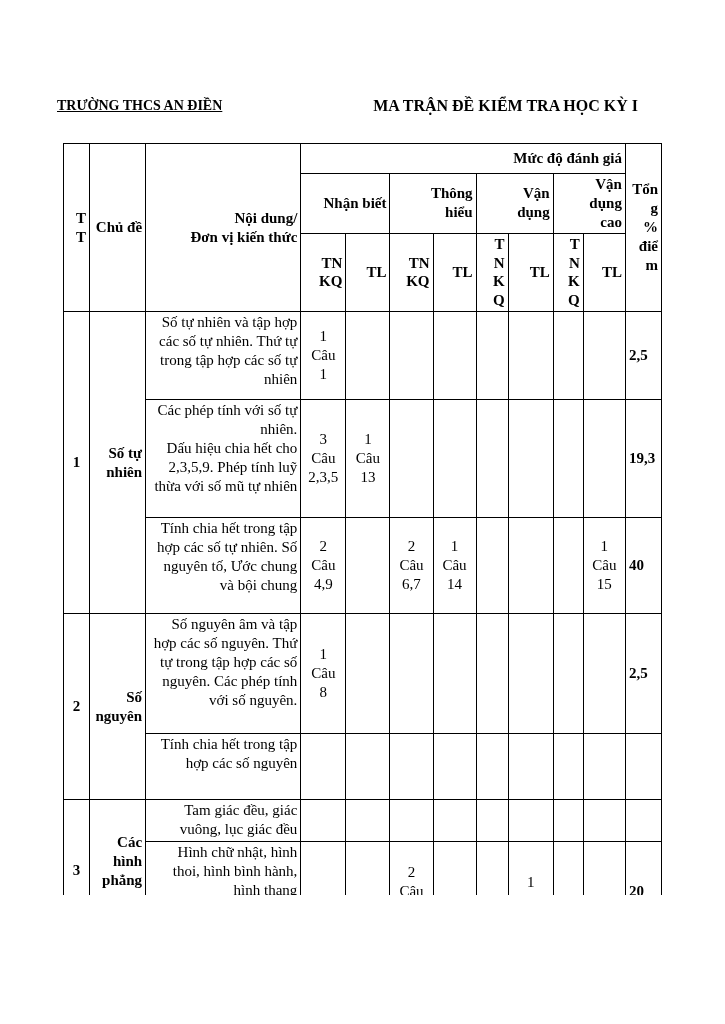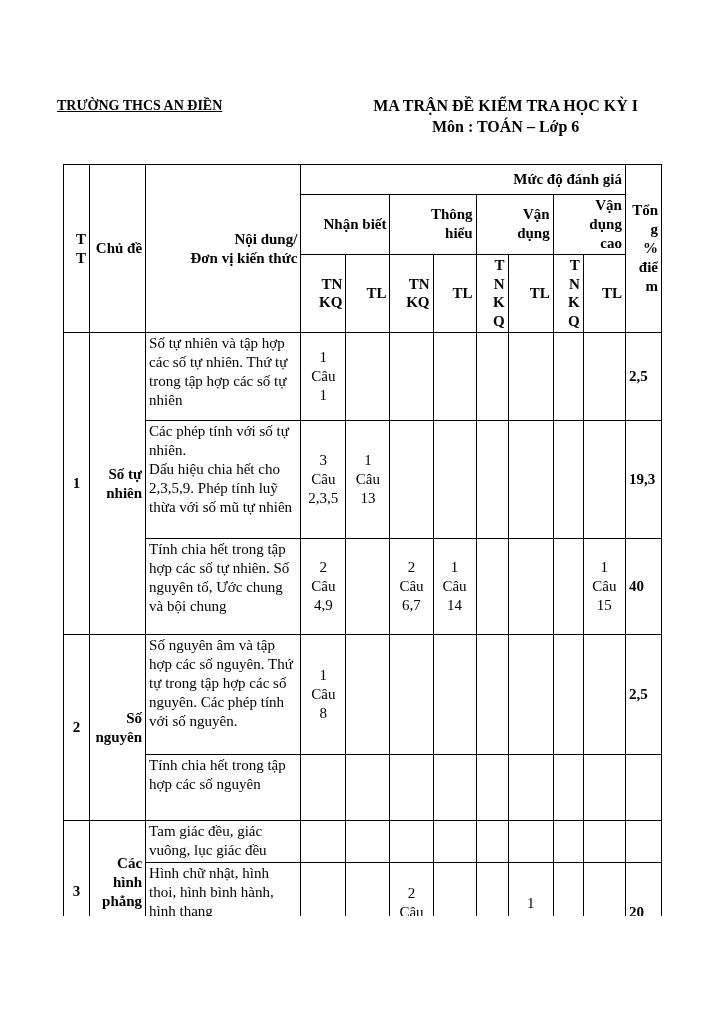--- a/index.html
+++ b/index.html
@@ -69,21 +69,21 @@
     font-weight: bold;
   }
   td.topic {
     font-weight: bold;
     text-align: right;
     vertical-align: middle;
     white-space: pre-line;
     overflow-wrap: anywhere;
   }
   td.content {
-    text-align: left;
+    text-align: right;
     vertical-align: top;
     white-space: pre-line;
   }
   td.num {
     text-align: center;
     vertical-align: middle;
     white-space: pre-line;
   }
   td.total {
     font-weight: bold;
@@ -104,21 +104,20 @@
 </style>
 </head>
 <body>
 
 <div class="page">
 
   <div class="doc-header">
     <div class="school">TRƯỜNG THCS AN ĐIỀN</div>
     <div class="titles">
       <div>MA TRẬN ĐỀ KIỂM TRA HỌC KỲ I</div>
-      <div>Môn : TOÁN – Lớp 6</div>
     </div>
   </div>
 
   <div class="table-clip">
     <table class="matrix">
       <colgroup>
         <col style="width:26px">
           <col style="width:56px">
           <col style="width:155px">
         <col style="width:45px">

